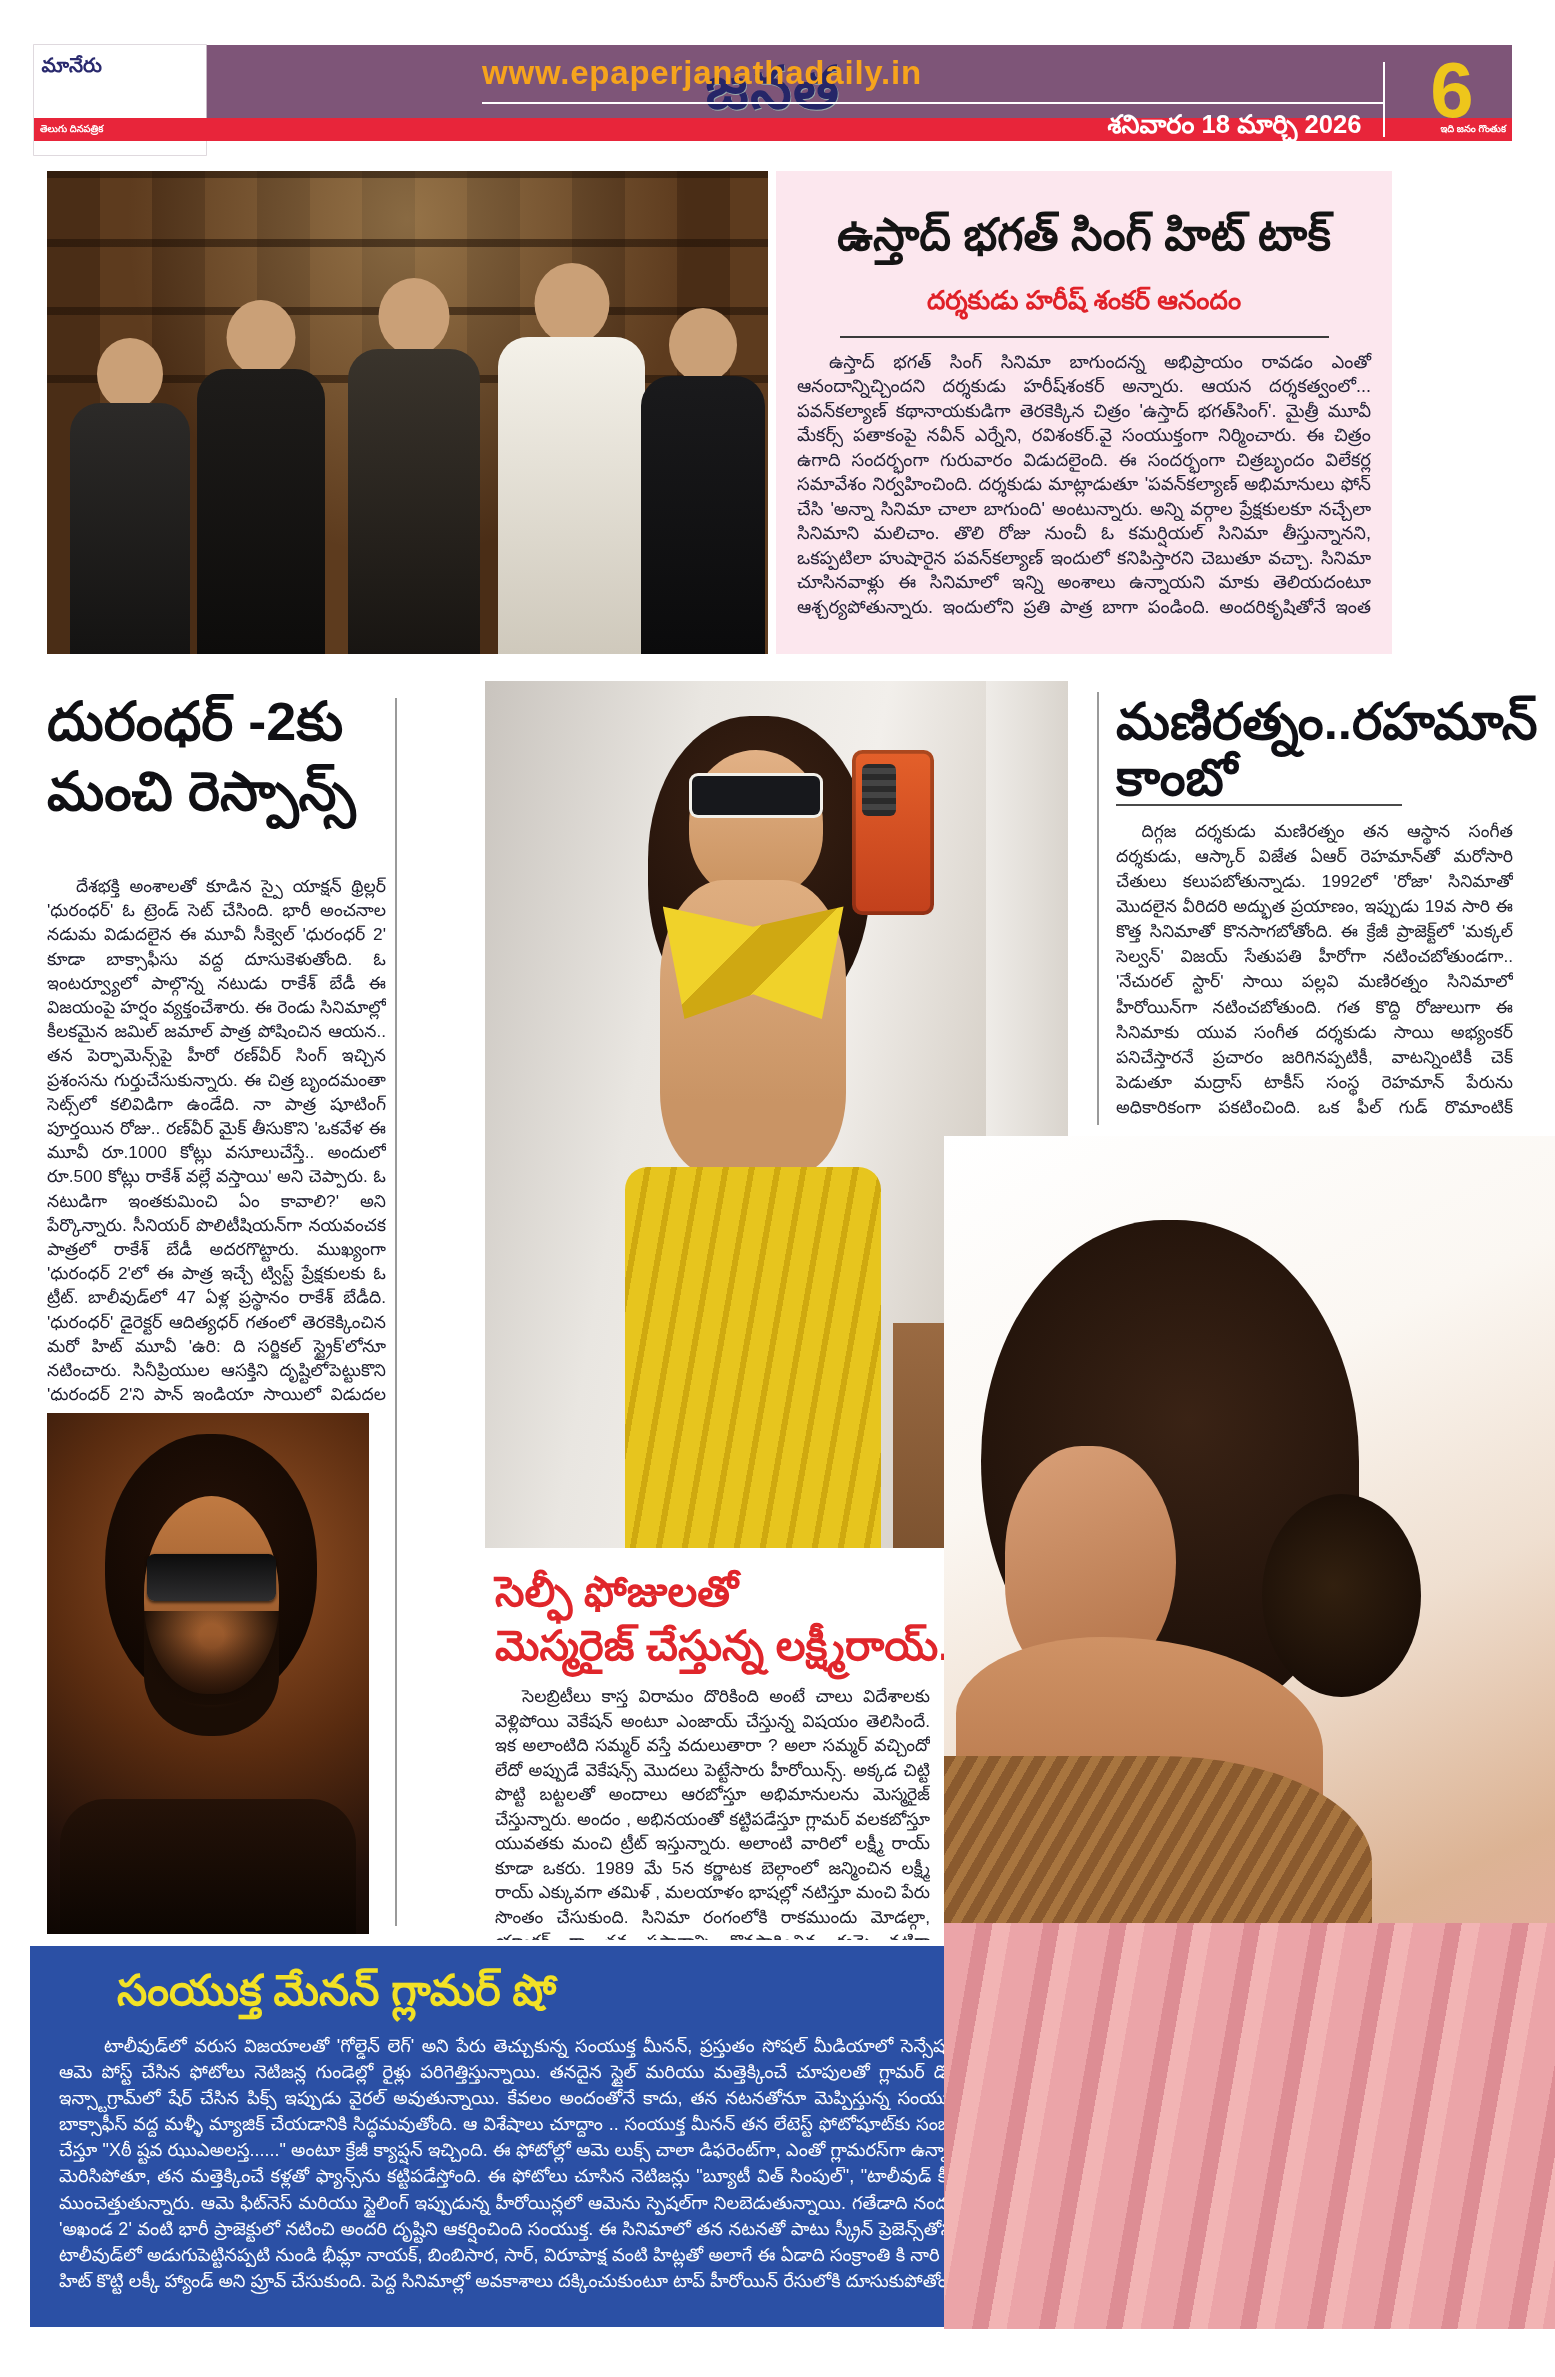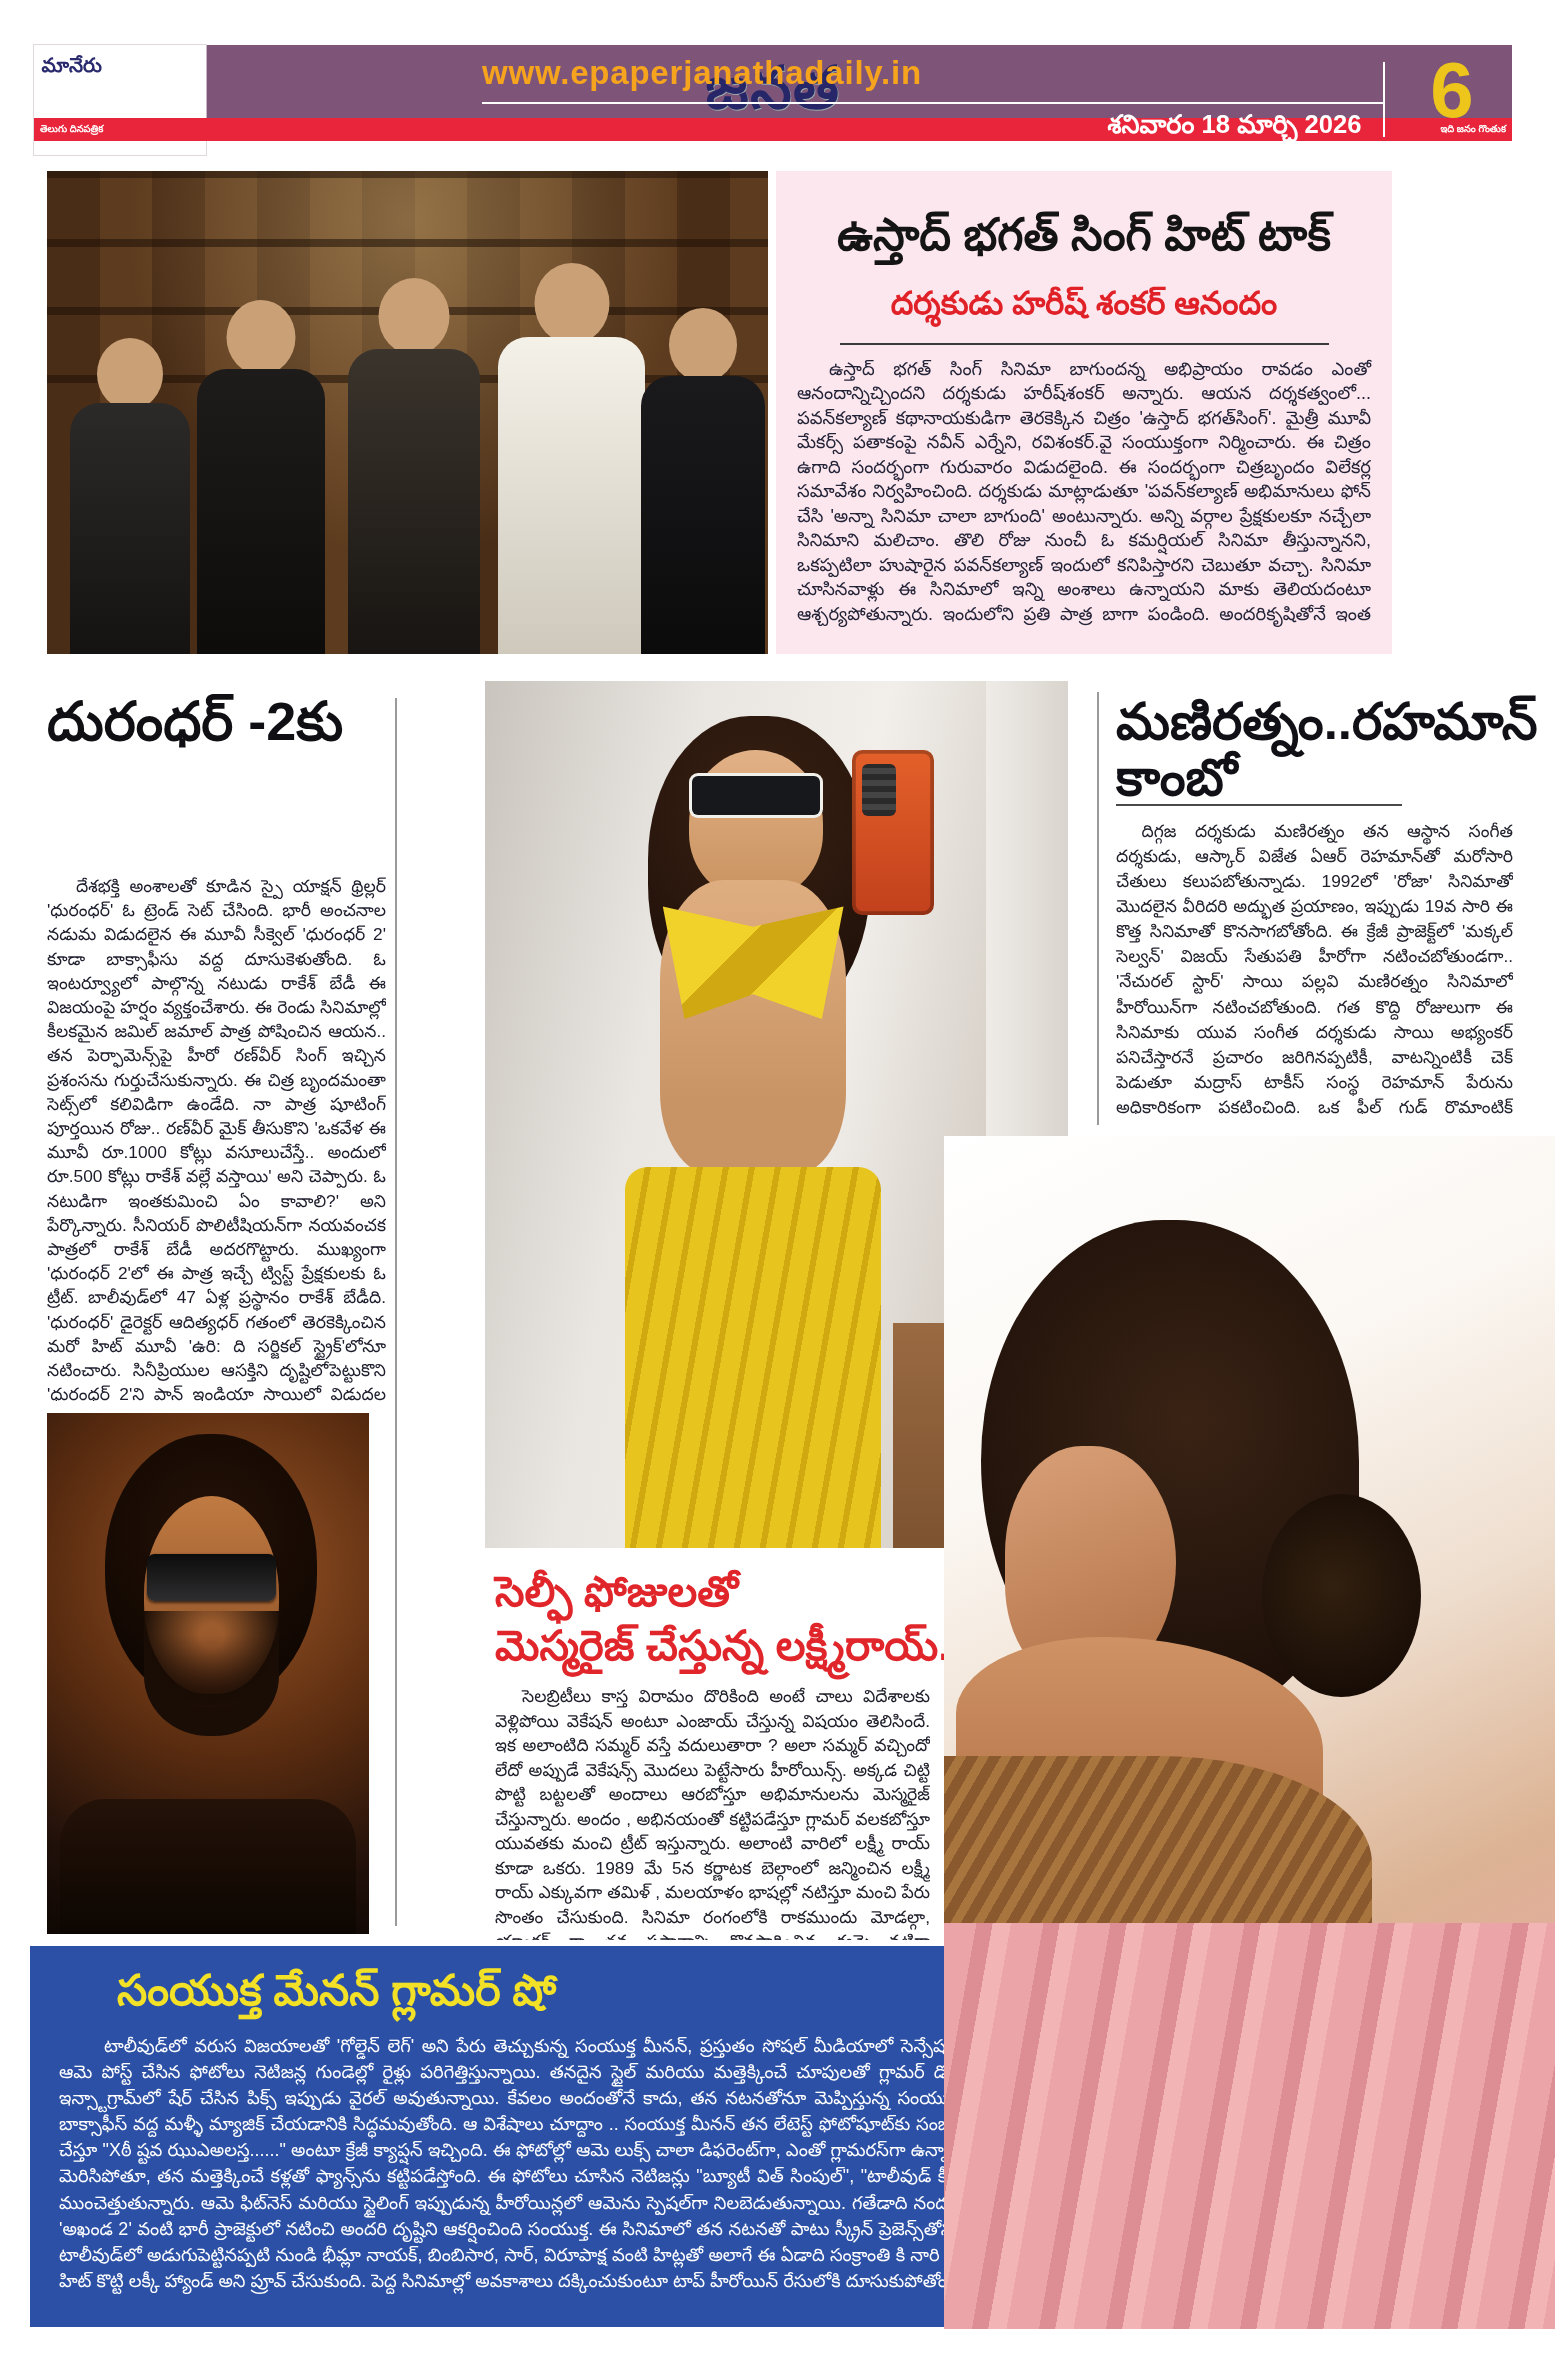--- a/index.html
+++ b/index.html
@@ -45,21 +45,21 @@
     background:linear-gradient(180deg,#c07a42,#9a5a2c 70%,#4a2410);}
   .rv-glasses{position:absolute;left:31%;top:27%;width:40%;height:9%;border-radius:7.5px;
     background:linear-gradient(180deg,#0c0c0c,#2e2e30);box-shadow:0 1.5px 3px rgba(0,0,0,.6);}
   .rv-beard{position:absolute;left:30%;top:38%;width:42%;height:24%;border-radius:0 0 48% 48%;
     background:radial-gradient(circle at 50% 20%, rgba(0,0,0,0) 10%, #1a0d05 60%);}
   .rv-body{position:absolute;left:4%;bottom:0;width:92%;height:26%;border-radius:45px 45px 0 0;
     background:linear-gradient(180deg,#241208,#0c0602);}
 
   .pink-box{left:776px;top:171px;width:616px;height:483px;background:#fce7ee;}
   .pink-headline{margin-top:39px;text-align:center;font-size:45px;font-weight:bold;color:#141414;line-height:1.1;}
-  .pink-sub{text-align:center;font-size:32px;color:#e02128;font-weight:bold;margin-top:25.6px;}
+  .pink-sub{text-align:center;font-size:26px;color:#e02128;font-weight:bold;margin-top:25.6px;}
   .pink-rule{width:489px;height:2.3px;background:#3a3a3a;margin:13.5px auto 12px auto;}
   .pink-body{padding:0 21px;font-size:18px;line-height:1.36;color:#232338;text-align:justify;text-indent:32px;
              height:271px;overflow:hidden;}
 
   
   .dur-headline{left:47px;top:686px;width:421px;font-size:54px;font-weight:bold;color:#101014;line-height:1.3;}
   .dur-body{left:47px;top:874px;width:339px;height:527px;font-size:17.3px;line-height:1.4;color:#1c1c2c;
             text-align:justify;text-indent:29px;overflow:hidden;}
   .vrule1{left:395px;top:698px;width:1.5px;height:1228px;background:#9a9a9a;}
 
@@ -166,20 +166,21 @@
 
   <div class="abs pink-box">
     <div class="pink-headline">ఉస్తాద్ భగత్ సింగ్ హిట్ టాక్</div>
     <div class="pink-sub">దర్శకుడు హరీష్ శంకర్ ఆనందం</div>
     <div class="pink-rule"></div>
     <p class="pink-body">ఉస్తాద్ భగత్ సింగ్ సినిమా బాగుందన్న అభిప్రాయం రావడం ఎంతో ఆనందాన్నిచ్చిందని దర్శకుడు హరీష్‌శంకర్ అన్నారు. ఆయన దర్శకత్వంలో... పవన్‌కల్యాణ్ కథానాయకుడిగా తెరకెక్కిన చిత్రం 'ఉస్తాద్ భగత్‌సింగ్'. మైత్రీ మూవీ మేకర్స్ పతాకంపై నవీన్ ఎర్నేని, రవిశంకర్.వై సంయుక్తంగా నిర్మించారు. ఈ చిత్రం ఉగాది సందర్భంగా గురువారం విడుదలైంది. ఈ సందర్భంగా చిత్రబృందం విలేకర్ల సమావేశం నిర్వహించింది. దర్శకుడు మాట్లాడుతూ 'పవన్‌కల్యాణ్ అభిమానులు ఫోన్ చేసి 'అన్నా సినిమా చాలా బాగుంది' అంటున్నారు. అన్ని వర్గాల ప్రేక్షకులకూ నచ్చేలా సినిమాని మలిచాం. తొలి రోజు నుంచీ ఓ కమర్షియల్ సినిమా తీస్తున్నానని, ఒకప్పటిలా హుషారైన పవన్‌కల్యాణ్ ఇందులో కనిపిస్తారని చెబుతూ వచ్చా. సినిమా చూసినవాళ్లు ఈ సినిమాలో ఇన్ని అంశాలు ఉన్నాయని మాకు తెలియదంటూ ఆశ్చర్యపోతున్నారు. ఇందులోని ప్రతి పాత్ర బాగా పండింది. అందరికృషితోనే ఇంత మంచి సినిమా చేయగలిగాం అన్నారు. నిర్మాత నవీన్ ఎర్నేని మాట్లాడుతూ థియేటర్ల దగ్గర పండగ వాతావరణం కనిపిస్తోంది. ఆంధ్రప్రదేశ్, తెలంగాణ, అమెరికా అనే తేడా లేకుండా అన్ని చోట్లా ప్రేక్షకులు సినిమాని ఆస్వాదిస్తున్నారు. మేం ఊహించిన దానికంటే మంచి స్పందన వచ్చింది. పవన్ కల్యాణ్ వన్ మేన్ షో ఇది. హరీశ్‌శంకర్ ఎంతో బాధ్యతగా 'గబ్బర్‌సింగ్' సినిమాని మించేలా తెరకెక్కించారు. కచ్చితంగా భారీ వసూళ్లు సాధిస్తుందీ చిత్రం' అన్నారు. నిర్మాత రవిశంకర్.వై మాట్లాడుతూ 'పెద్ద హీరో నుంచి వాణిజ్య ప్రధానమైన సినిమా వచ్చి చాలా కాలమైంది. ఇందులో కుటుంబ ప్రేక్షకులు మెచ్చే అంశాలూ ఉన్నాయి. మాకు ఎప్పటికీ గుర్తుండిపోయే ఈ సినిమా విజయంపై మేం సంతోషంగా ఉన్నాం' అన్నారు. ఈ కార్యక్రమంలో కళా దర్శకుడు ఆనంద్‌సాయి, గీత రచయిత చంద్రబోస్ పాల్గొన్నారు.</p>
   </div>
 
   <div class="abs dur-headline">
     <div>దురంధర్ -2కు</div>
+    <div>మంచి రెస్పాన్స్</div>
   </div>
   <p class="abs dur-body clip">దేశభక్తి అంశాలతో కూడిన స్పై యాక్షన్ థ్రిల్లర్ 'ధురంధర్' ఓ ట్రెండ్ సెట్ చేసింది. భారీ అంచనాల నడుమ విడుదలైన ఈ మూవీ సీక్వెల్ 'ధురంధర్ 2' కూడా బాక్సాఫీసు వద్ద దూసుకెళుతోంది. ఓ ఇంటర్వ్యూలో పాల్గొన్న నటుడు రాకేశ్ బేడీ ఈ విజయంపై హర్షం వ్యక్తంచేశారు. ఈ రెండు సినిమాల్లో కీలకమైన జమిల్ జమాల్ పాత్ర పోషించిన ఆయన.. తన పెర్ఫామెన్స్‌పై హీరో రణ్‌వీర్ సింగ్ ఇచ్చిన ప్రశంసను గుర్తుచేసుకున్నారు. ఈ చిత్ర బృందమంతా సెట్స్‌లో కలివిడిగా ఉండేది. నా పాత్ర షూటింగ్ పూర్తయిన రోజు.. రణ్‌వీర్ మైక్ తీసుకొని 'ఒకవేళ ఈ మూవీ రూ.1000 కోట్లు వసూలుచేస్తే.. అందులో రూ.500 కోట్లు రాకేశ్ వల్లే వస్తాయి' అని చెప్పారు. ఓ నటుడిగా ఇంతకుమించి ఏం కావాలి?' అని పేర్కొన్నారు. సీనియర్ పొలిటీషియన్‌గా నయవంచక పాత్రలో రాకేశ్ బేడీ అదరగొట్టారు. ముఖ్యంగా 'ధురంధర్ 2'లో ఈ పాత్ర ఇచ్చే ట్విస్ట్ ప్రేక్షకులకు ఓ ట్రీట్. బాలీవుడ్‌లో 47 ఏళ్ల ప్రస్థానం రాకేశ్ బేడీది. 'ధురంధర్' డైరెక్టర్ ఆదిత్యధర్ గతంలో తెరకెక్కించిన మరో హిట్ మూవీ 'ఉరి: ది సర్జికల్ స్ట్రైక్'లోనూ నటించారు. సినీప్రియుల ఆసక్తిని దృష్టిలోపెట్టుకొని 'ధురంధర్ 2'ని పాన్ ఇండియా స్థాయిలో విడుదల చేసిన సంగతి తెలిసిందే. తొలిరోజే రూ.100 కోట్ల క్లబ్‌లో చేరింది. ప్రపంచవ్యాప్తంగా రూ.172 కోట్లు (గ్రాస్) వసూలు చేసినట్లు ట్రేడ్ వర్గాల సమాచారం. నెట్ పరంగా రూ.145 కోట్లు అని పేర్కొన్నాయి. ఇందులో దాదాపు రూ.100 కోట్లు హిందీలోనే రావడం గమనార్హం. పెయిడ్ ప్రివ్యూల ద్వారా రూ.40? కోట్లు వచ్చాయని తెలిసింది. నెట్ కలెక్షన్లలో ఫస్ట్‌డే అత్యధిక వసూలు చేసిన బాలీవుడ్ మూవీగా 'ధురంధర్ 2' రికార్డులు నెలకొల్పింది.</p>
   <div class="abs vrule1"></div>
 
   <div class="abs photo-ranveer">
     <div class="rv-hair"></div>
     <div class="rv-face"></div>
     <div class="rv-glasses"></div>
     <div class="rv-beard"></div>
     <div class="rv-body"></div>

